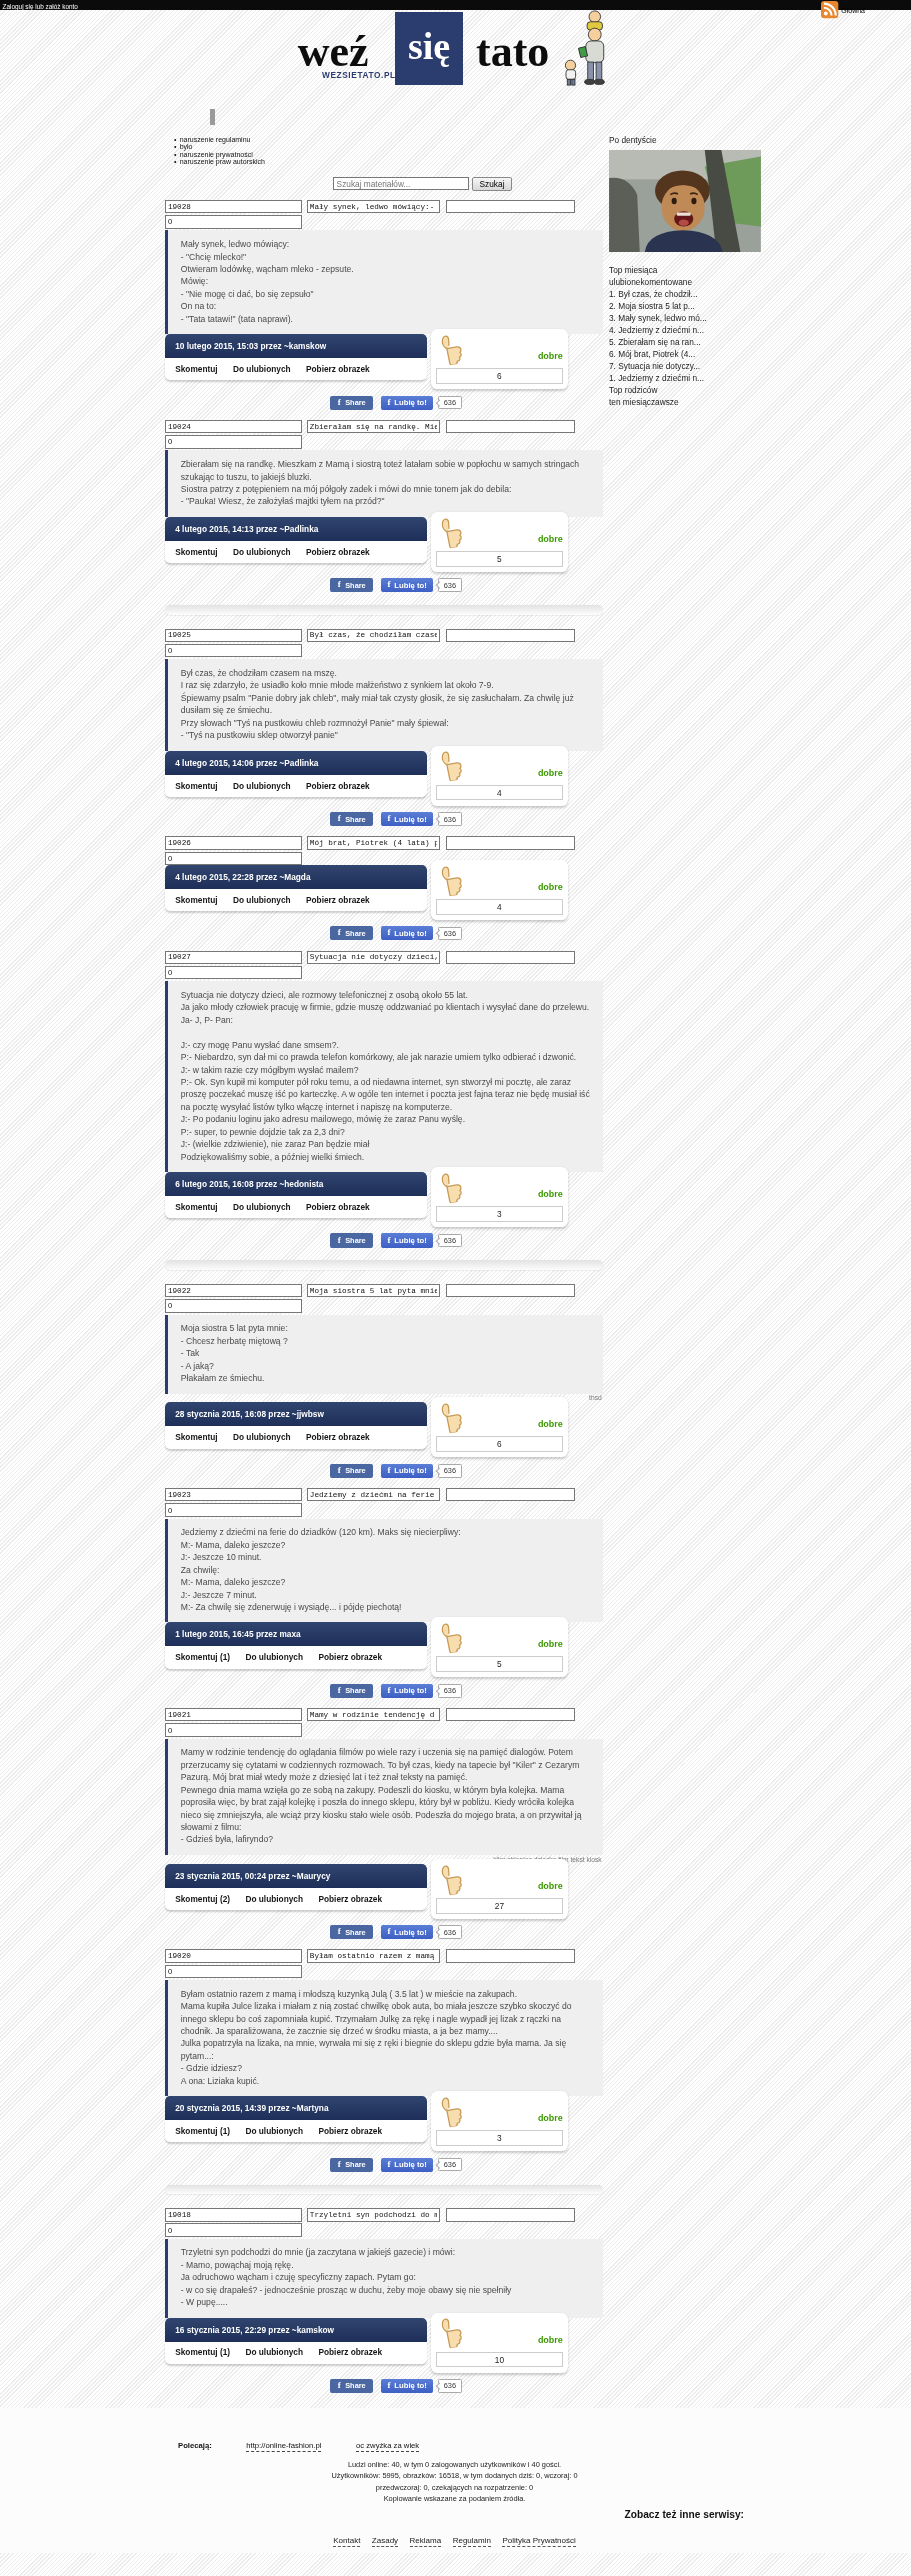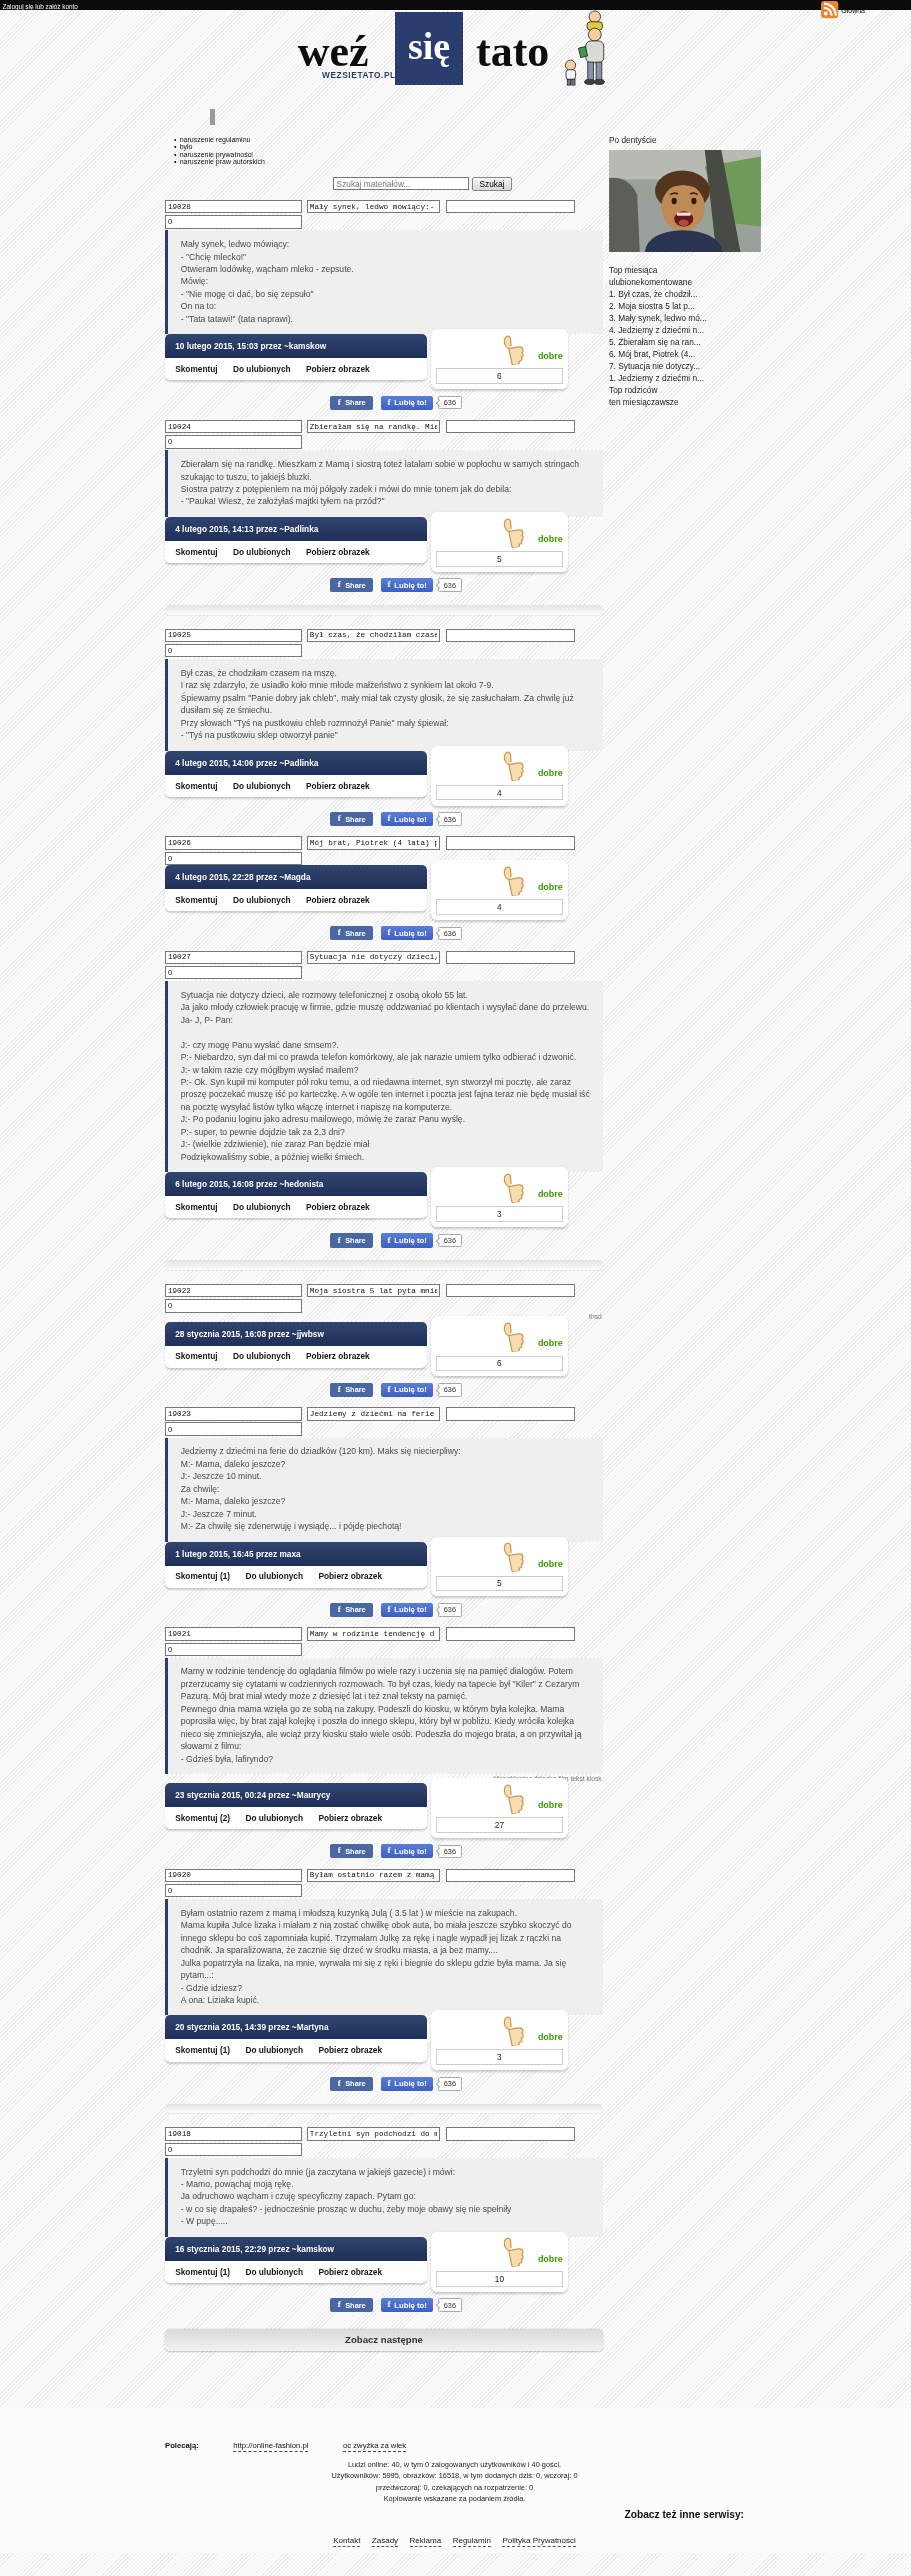--- a/index.html
+++ b/index.html
@@ -46,21 +46,21 @@
   .post-body{margin-top:1.9px;background:#efefef;border-left:3.2px solid #2b3c6e;padding:7.7px 11.5px 9px 12.8px;
              font-size:8.6px;line-height:1.45;color:#4a4a4a;white-space:pre-line;}
   .post-tags{text-align:right;font-size:6.7px;color:#777;margin:0.6px 1.3px 0 0;height:8.3px;}
   .post-tags:empty{display:none;}
   .post-meta{display:flex;align-items:flex-start;}
   .meta-left{width:262px;}
   .date-bar{background:linear-gradient(#30456f,#1e2f59);color:#fff;font-weight:bold;font-size:8.3px;padding:7px 10.2px;border-radius:5.1px 5.1px 0 0;}
   .links-bar{background:#fff;border-radius:0 0 5.1px 5.1px;box-shadow:0 1.3px 1.9px rgba(0,0,0,.18);padding:5.8px 10.2px 6.4px;display:flex;gap:15.4px;}
   .plink{font-weight:bold;font-size:8.3px;color:#151515;text-decoration:none;cursor:pointer;}
   .rating-box{width:127px;margin-left:3.8px;margin-top:-5.1px;background:#fff;border-radius:6.4px;box-shadow:0 1.3px 2.6px rgba(0,0,0,.2);padding:3.8px 5.1px 5.1px;}
-  .rating-top{display:flex;align-items:flex-end;justify-content:flex-end;gap:10px;min-height:33px;}
+  .rating-top{display:flex;align-items:flex-end;justify-content:space-between;gap:10px;min-height:33px;}
   .thumb{display:inline-block;transform:rotate(-10deg);cursor:pointer;}
   .dobre{color:#3c9a00;font-weight:bold;font-size:9px;margin-bottom:5.8px;}
   .rating-count{border:0.6px solid #ccc;background:#fff;text-align:center;font-size:8.3px;color:#222;padding:1.9px 0;margin-top:1.3px;}
   .fb-row{margin:6.4px 0 0 165px;display:flex;align-items:center;}
   .fb-share{background:#4a67a2;color:#fff;font-size:7.4px;font-weight:bold;padding:2.6px 7.7px;border-radius:1.9px;display:inline-flex;gap:4.5px;align-items:center;cursor:pointer;}
   .f-logo{font-family:"Liberation Serif",serif;font-weight:bold;font-size:9px;line-height:7.7px;}
   .fb-like{background:linear-gradient(#5a7ed6,#3d5fc4);color:#fff;font-size:7.7px;font-weight:bold;padding:2.6px 6.4px;border-radius:1.9px;margin-left:7.7px;display:inline-flex;gap:3.8px;align-items:center;cursor:pointer;}
   .fb-count{position:relative;margin-left:5.1px;background:#fff;border:0.6px solid #a9a9a9;border-radius:1.3px;font-size:7.4px;padding:1.3px 4.5px;color:#333;}
   .fb-count::before{content:"";position:absolute;left:-2.6px;top:50%;width:3.8px;height:3.8px;background:#fff;border-left:0.6px solid #a9a9a9;border-bottom:0.6px solid #a9a9a9;transform:translateY(-50%) rotate(45deg);}
   .separator{height:9.6px;border-radius:5.1px;background:linear-gradient(#e2e2e2,#fdfdfd);box-shadow:0 0.6px 1.3px rgba(0,0,0,.12);margin:12.8px 0 14px;}
@@ -69,21 +69,21 @@
   
   .sb-title{display:block;margin-bottom:3.2px;}
   .sb-photo{display:block;width:152px;height:102px;margin-bottom:12.8px;}
   .sb-tabs{display:flex;}
   .sb-item{display:block;}
   .sb-heading2{margin-top:0;}
   
   .footer{position:absolute;left:0;right:0;top:2408px;height:145px;background:#fcfcfc;}
   .footer-inner{margin-left:165px;width:579px;padding-top:33px;}
   .recommend-row{display:flex;gap:23px;align-items:baseline;font-size:7.7px;}
-  .rec-label{font-weight:bold;color:#111;}
+  .rec-label{font-weight:bold;color:#111;margin-left:13px;}
   .rec-link{color:#111;font-weight:normal;text-decoration:none;border-bottom:0.6px dashed #444;padding-bottom:0.6px;margin-left:11.5px;text-align:center;}
   .footer-stats{margin-top:7.7px;text-align:center;font-size:7.4px;color:#222;line-height:1.5;white-space:pre-line;}
   .footer-heading{text-align:right;font-weight:bold;font-size:10.2px;color:#111;margin-top:5.1px;}
   .footer-nav{margin-top:16.6px;display:flex;justify-content:center;gap:11.5px;}
   .fnav{color:#222;font-size:8px;text-decoration:none;border-bottom:0.6px dashed #555;padding-bottom:0.6px;}
 </style>
 </head>
 <body>
 
 <div class="page">
@@ -390,20 +390,25 @@
 
       <div class="separator"></div>
 
       <section class="post">
         <div class="post-inputs">
             <input class="inp id" value="19022" style="">
             <input class="inp title" value="Moja siostra 5 lat pyta mnie:-" style="">
             <input class="inp extra" style="">
           </div>
         <div class="post-inputs2"><input class="inp zero" value="0" style=""></div>
+        <div class="post-body">Moja siostra 5 lat pyta mnie:
+- Chcesz herbatę miętową ?
+- Tak
+- A jaką?
+Płakałam ze śmiechu.</div>
         <div class="post-tags">thsd</div>
         <div class="post-meta">
           <div class="meta-left">
             <div class="date-bar">28 stycznia 2015, 16:08 przez ~jjwbsw</div>
             <div class="links-bar">
                 <a class="plink">Skomentuj</a>
                 <a class="plink">Do ulubionych</a>
                 <a class="plink">Pobierz obrazek</a>
               </div>
           </div>

